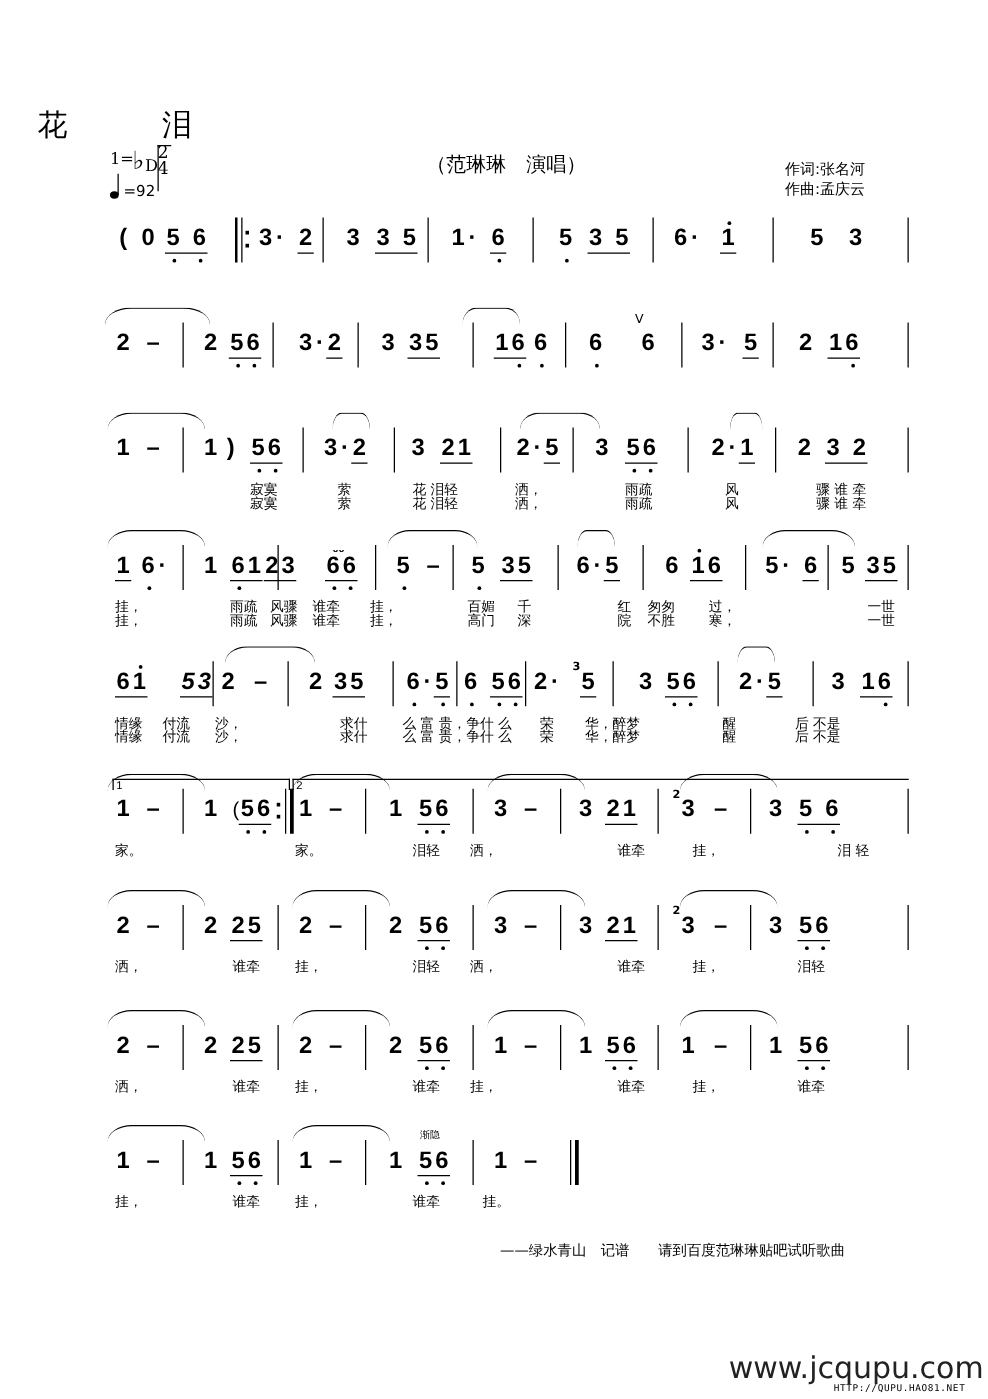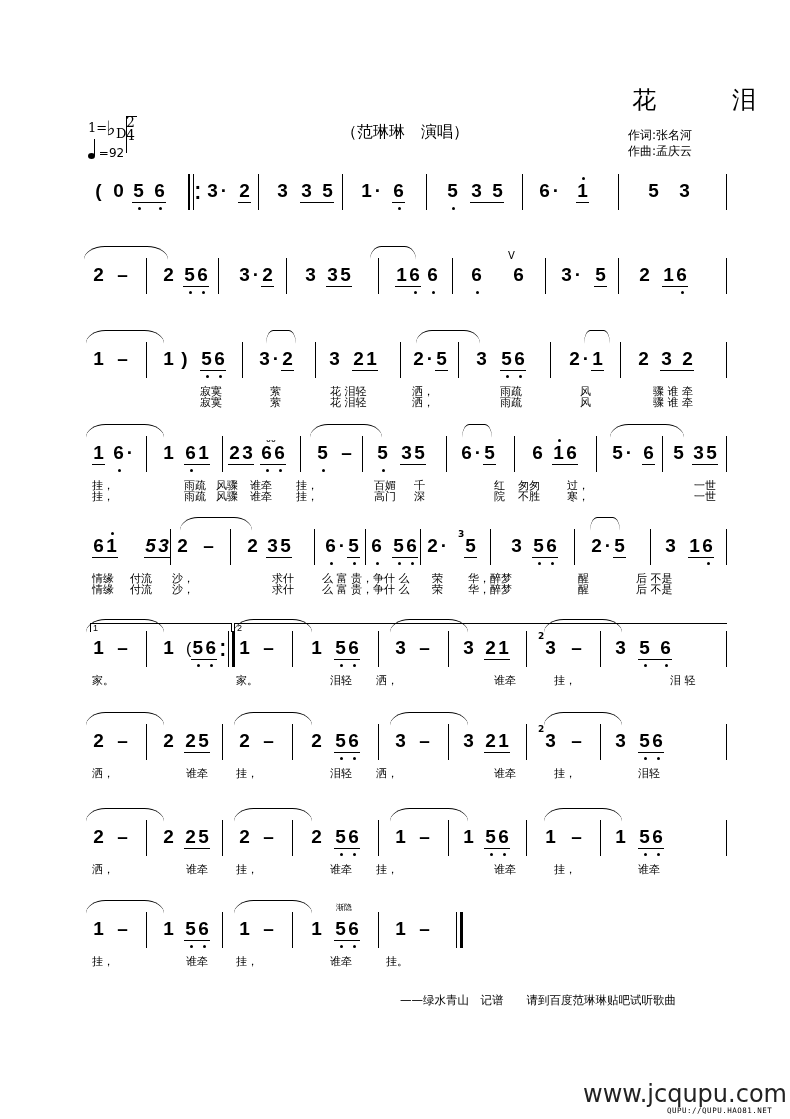--- a/index.html
+++ b/index.html
@@ -1,17 +1,17 @@
 <!DOCTYPE html>
 <html><head>
 <meta charset="utf-8">
 <style>
   html,body{margin:0;padding:0;background:#fff;}
   body{width:790px;height:1119px;position:relative;overflow:hidden;font-family:"Liberation Sans","DejaVu Sans",sans-serif;color:#000;}
-  .title{position:absolute;top:84px;left:0;width:790px;text-align:right;font-family:"DejaVu Sans",sans-serif;font-size:24px;letter-spacing:34px;padding-left:30px;box-sizing:border-box;}
+  .title{position:absolute;top:84px;left:0;width:790px;text-align:left;font-family:"DejaVu Sans",sans-serif;font-size:24px;letter-spacing:34px;padding-left:30px;box-sizing:border-box;}
   .subtitle{position:absolute;top:122px;left:0;width:790px;text-align:center;font-family:"DejaVu Sans",sans-serif;font-size:16px;padding-left:20px;box-sizing:border-box;}
   .credits{position:absolute;top:127px;left:628px;font-family:"DejaVu Sans",sans-serif;font-size:12px;line-height:16px;}
   .key{position:absolute;top:120px;left:88px;font-family:"DejaVu Serif",serif;font-size:13px;}
   .key .flat{position:absolute;left:18px;top:-4px;font-size:20px;}
   .key .d{position:absolute;left:28px;top:6px;}
   .key .ts{position:absolute;left:38px;top:-4px;text-align:center;line-height:13px;font-size:14px;}
   .key .ts span{display:block;}
   .key .ts .bar{width:10px;border-top:1px solid #000;}
   .tempo{position:absolute;top:146px;left:88px;font-size:12px;font-family:"DejaVu Sans",sans-serif;}
   .tempo .q{display:inline-block;width:7px;height:6px;background:#000;border-radius:50%;position:relative;top:2px;}
@@ -169,21 +169,21 @@
       <div class="lyr" style="left: 563px; top: 51px;">骤 谁 牵</div>
     </div>
     <div class="row" style="top: 440px;">
       <div class="notes">
         <div class="el" style="left: 2px;"><span class="grp ul"><span class="n">1</span></span></div>
         <div class="el" style="left: 22px;"><span class="grp"><span class="n dot-below">6</span><span class="n" style="width: 10px;">·</span></span></div>
         <div class="bar" style="left: 56px; top: -4px;"></div>
         <div class="el" style="left: 72px;"><span class="grp"><span class="n">1</span></span></div>
         <div class="el" style="left: 94px;"><span class="grp ul"><span class="n dot-below">6</span><span class="n">1</span></span></div>
         <div class="bar" style="left: 132px; top: -4px;"></div>
-        <div class="el" style="left: 138px;"><span class="grp ul"><span class="n">2</span><span class="n">3</span></span></div>
+        <div class="el" style="left: 121px;"><span class="grp ul"><span class="n">2</span><span class="n">3</span></span></div>
         <div class="el" style="left: 170px;"><span class="grp ul"><span class="n dot-below">6</span><span class="n dot-below">6</span></span><span class="small" style="left: 6px; top: -10px; font-size: 10px;">ᵕᵕ</span></div>
         <div class="bar" style="left: 210px; top: -4px;"></div>
         <div class="el" style="left: 226px;"><span class="grp"><span class="n dot-below">5</span></span></div>
         <div class="el" style="left: 250px;"><span class="grp"><span class="n">–</span></span></div>
         <div class="bar" style="left: 272px; top: -4px;"></div>
         <div class="el" style="left: 286px;"><span class="grp"><span class="n dot-below">5</span></span></div>
         <div class="el" style="left: 310px;"><span class="grp ul"><span class="n">3</span><span class="n">5</span></span></div>
         <div class="bar" style="left: 356px; top: -4px;"></div>
         <div class="el" style="left: 370px;"><span class="grp"><span class="n">6</span><span class="n" style="width: 10px;">·</span><span class="n ul">5</span></span></div>
         <div class="bar" style="left: 424px; top: -4px;"></div>
@@ -423,13 +423,13 @@
       <div class="lyr" style="left: 2px; top: 40px;">挂，</div>
       <div class="lyr" style="left: 96px; top: 40px;">谁牵</div>
       <div class="lyr" style="left: 146px; top: 40px;">挂，</div>
       <div class="lyr" style="left: 240px; top: 40px;">谁牵</div>
       <div class="lyr" style="left: 296px; top: 40px;">挂。</div>
     </div>
   </div>
 
 <div class="footer">——绿水青山　记谱　　请到百度范琳琳贴吧试听歌曲</div>
 <div class="wm">www.jcqupu.com</div>
-<div class="wm2">QUPU://QUPU.HAO81.NET</div>
+<div class="wm2">HTTP://QUPU.HAO81.NET</div>
 
 </body></html>

